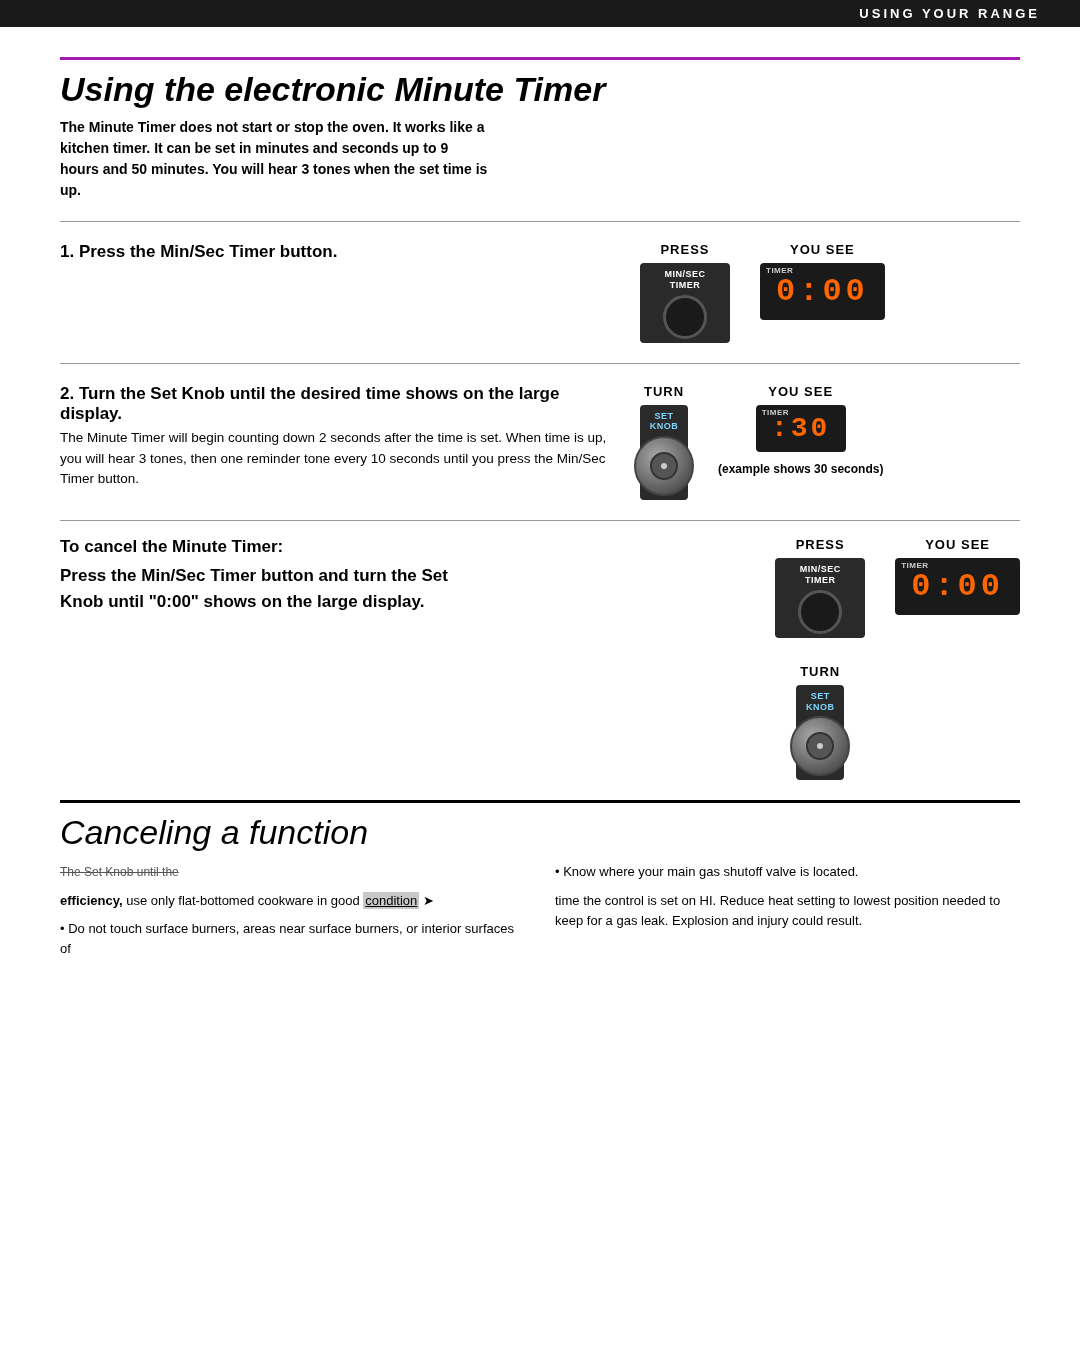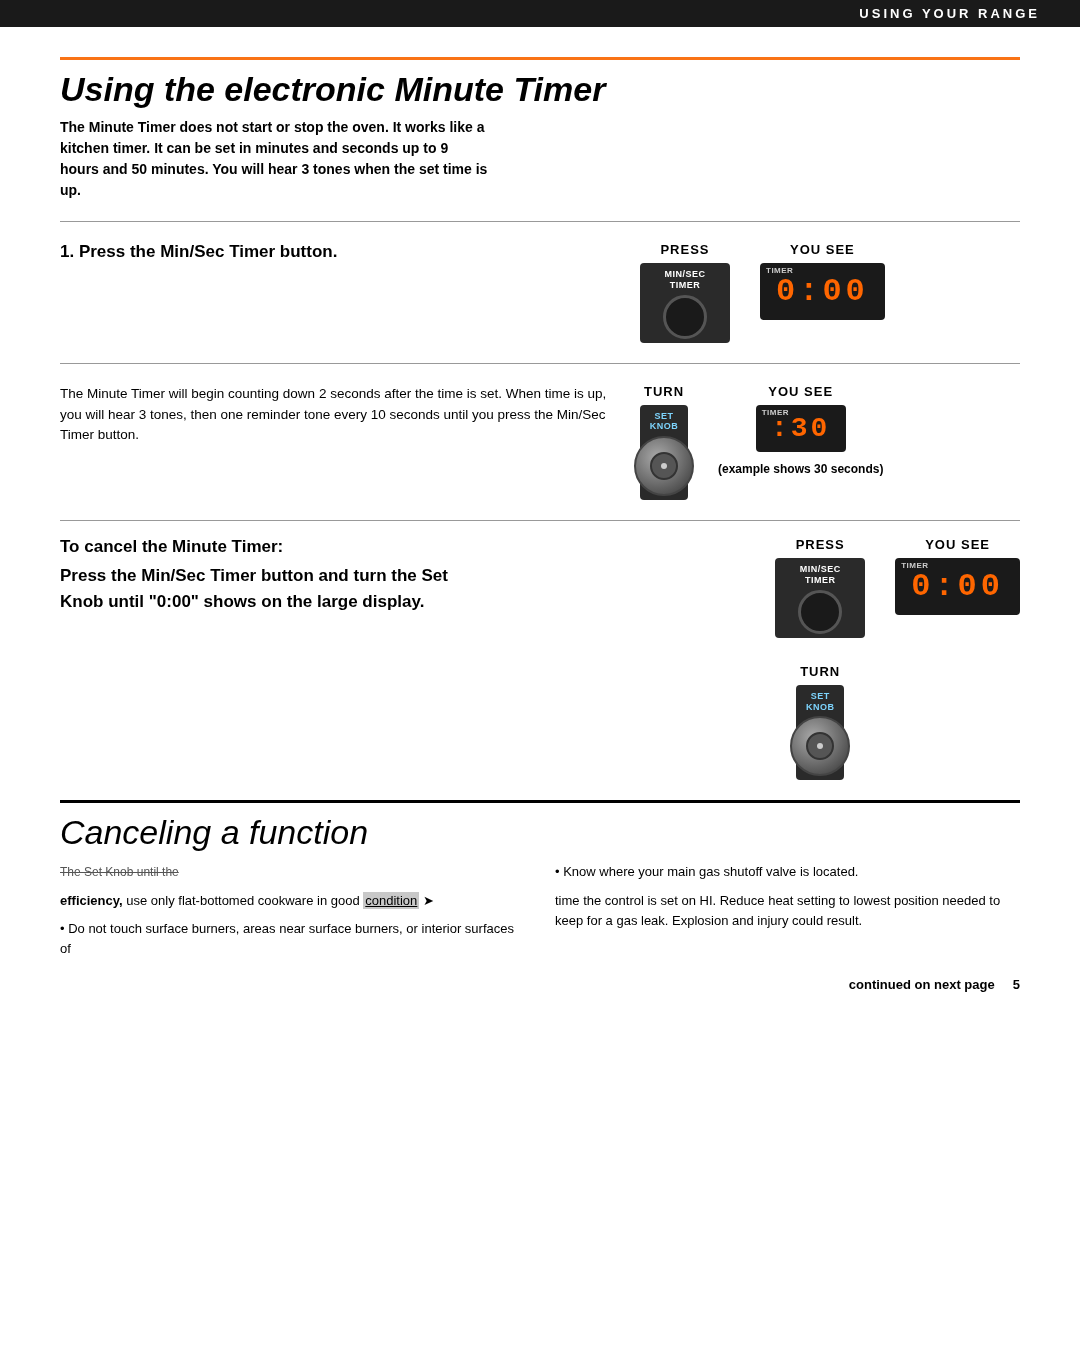--- a/index.html
+++ b/index.html
@@ -25,21 +25,21 @@
     }
 
     .page-content {
       padding: 20px 60px 20px 60px;
     }
 
     
     .section-title {
       font-size: 34px;
       font-weight: 900;
-      border-top: 3px solid #f97316;
+      border-top: 3px solid #a21caf;
       padding-top: 10px;
       margin-bottom: 8px;
       font-style: italic;
     }
 
     .section-intro {
       font-size: 14px;
       font-weight: bold;
       line-height: 1.5;
       max-width: 430px;
@@ -324,20 +324,21 @@
         <div class="display-visual">
           <span class="display-label">TIMER</span>
           <span>0:00</span>
         </div>
       </div>
     </div>
   </div>
 
   <div class="step-row">
     <div class="step-text">
+      <div class="step-number-title">2.  Turn the Set Knob until the desired time shows on the large display.</div>
       <div class="step-body">The Minute Timer will begin counting down 2 seconds after the time is set. When time is up, you will hear 3 tones, then one reminder tone every 10 seconds until you press the Min/Sec Timer button.</div>
     </div>
     <div class="step-controls">
 
       <div class="control-col">
         <div class="col-label">TURN</div>
         <div class="knob-visual">
           <div class="btn-label-top">SET<br>KNOB</div>
           <div class="knob-outer">
             <div class="knob-inner">
@@ -418,19 +419,14 @@
 
       <div class="bottom-right">
         <div class="bottom-text-line">
           <span>• Know where your main gas shutoff valve is located.</span>
         </div>
         <div class="bottom-text-line">time the control is set on HI. Reduce heat setting to lowest position needed to keep for a gas leak. Explosion and injury could result.</div>
       </div>
     </div>
   </div>
 
-  <div class="page-footer">
-    <span>continued on next page</span>
-    &nbsp;&nbsp;&nbsp;
-    <span>5</span>
-  </div>
 
 </div>
 
 </body></html>

